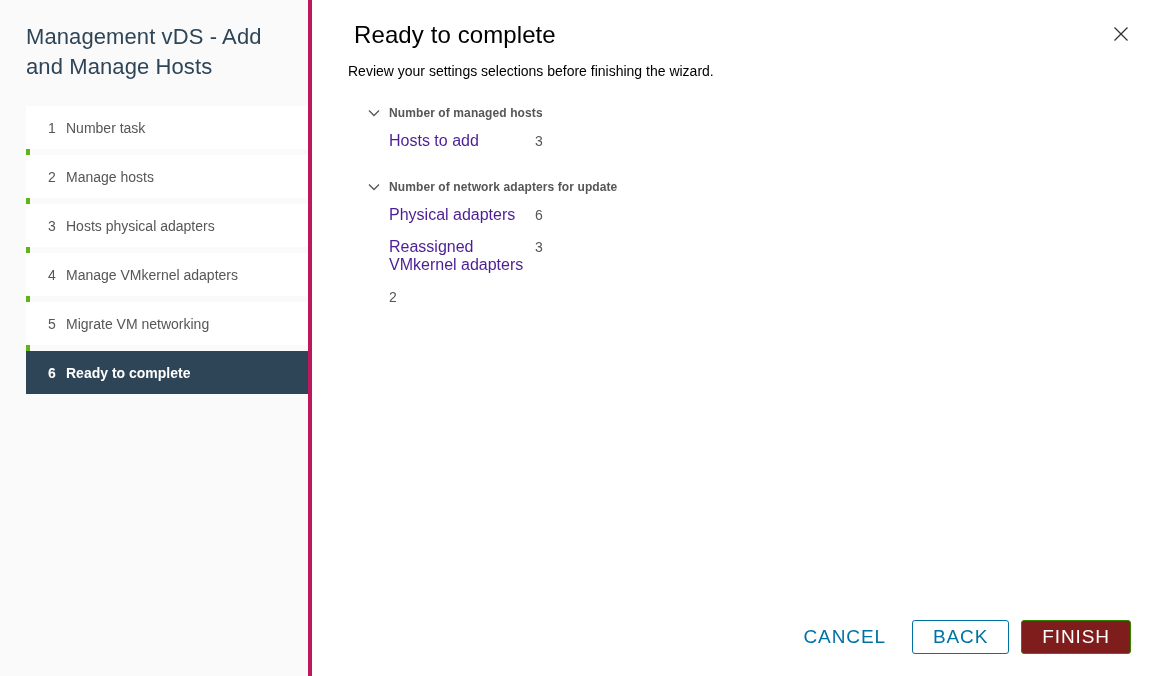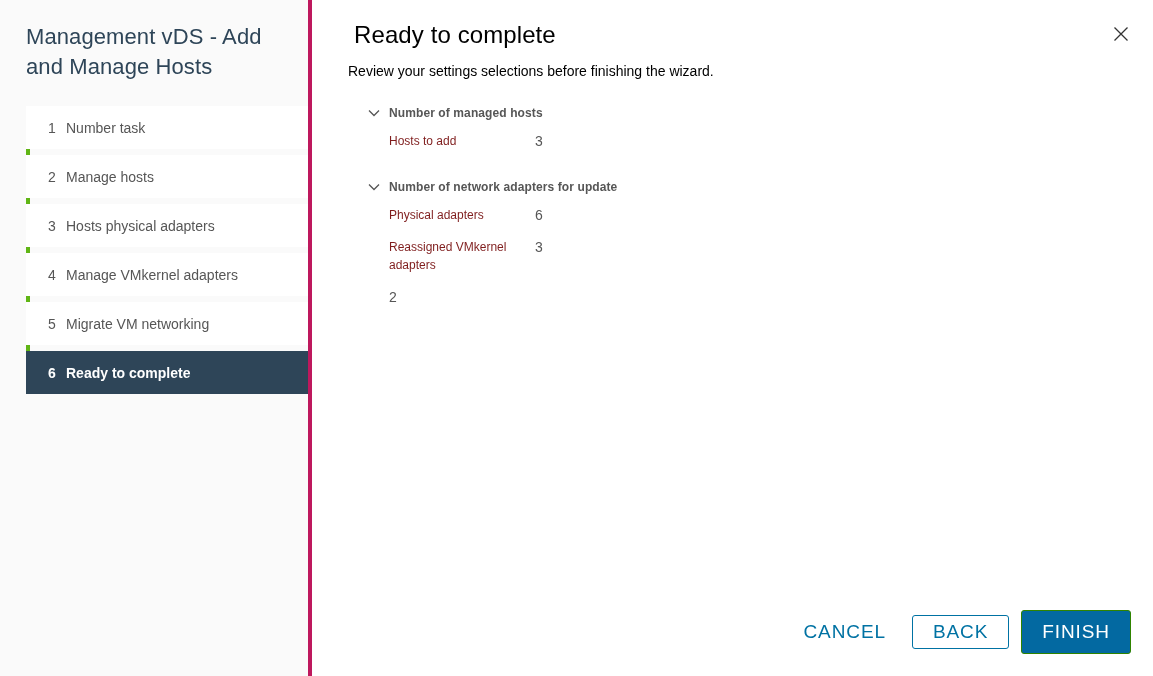--- a/index.html
+++ b/index.html
@@ -163,22 +163,22 @@
     padding-top: 8px;
   }
   .row {
     display: flex;
     align-items: flex-start;
     margin-bottom: 14px;
   }
   .row-label {
     width: 140px;
     flex: 0 0 140px;
-    font-size: 12px;
-    color: #7f1d1d;
+    font-size: 16px;
+    color: #4c1d95;
     line-height: 18px;
     padding-right: 6px;
   }
   .row-value {
     font-size: 14px;
     color: #565656;
     line-height: 18px;
   }
   .section.second {
     margin-top: 26px;
@@ -212,24 +212,24 @@
   .btn-outline {
     background: #ffffff;
     border: 1px solid #0072a3;
     color: #0072a3;
     height: 34px;
     padding: 0 20px;
     margin-right: 12px;
     line-height: 32px;
   }
   .btn-solid {
-    background: #0369a1;
+    background: #7f1d1d;
     border: 1px solid #2f8400;
     color: #ffffff;
-    height: 44px;
+    height: 34px;
     padding: 0 20px;
     line-height: 32px;
     text-align: center;
   }
 </style>
 </head>
 <body>
 
 <div class="wizard">
 

